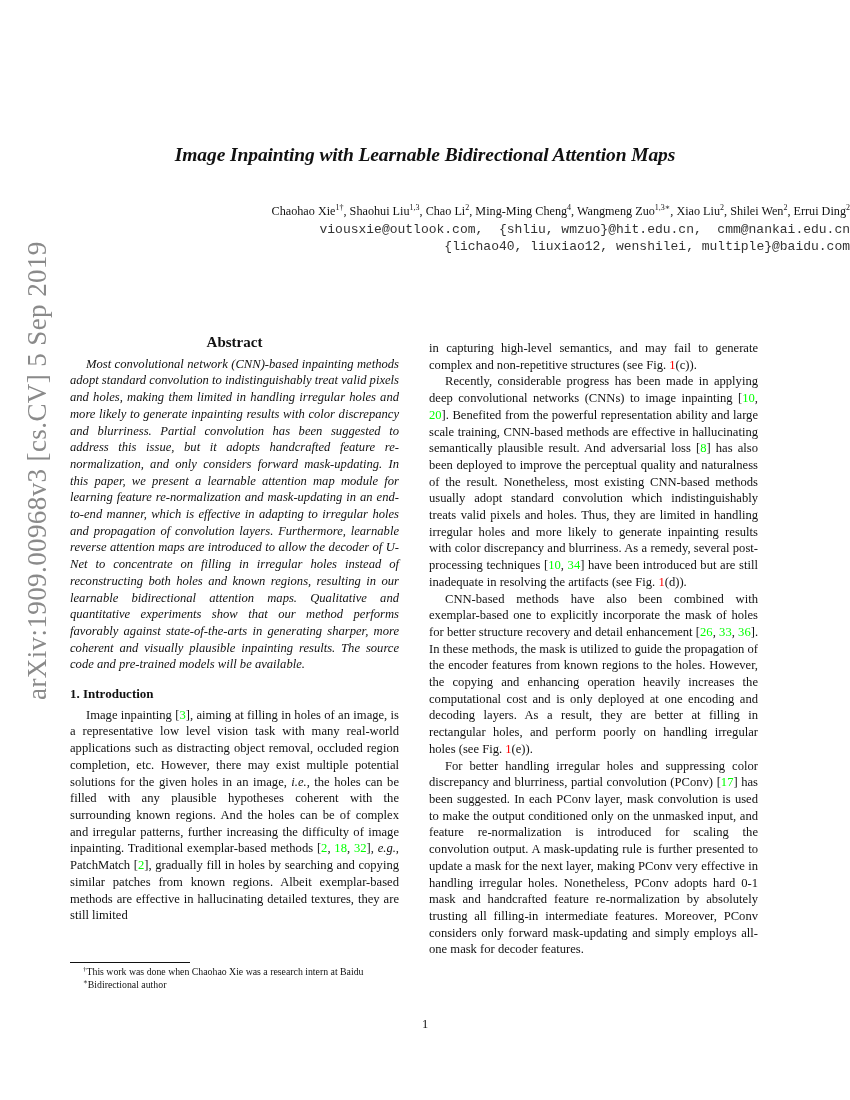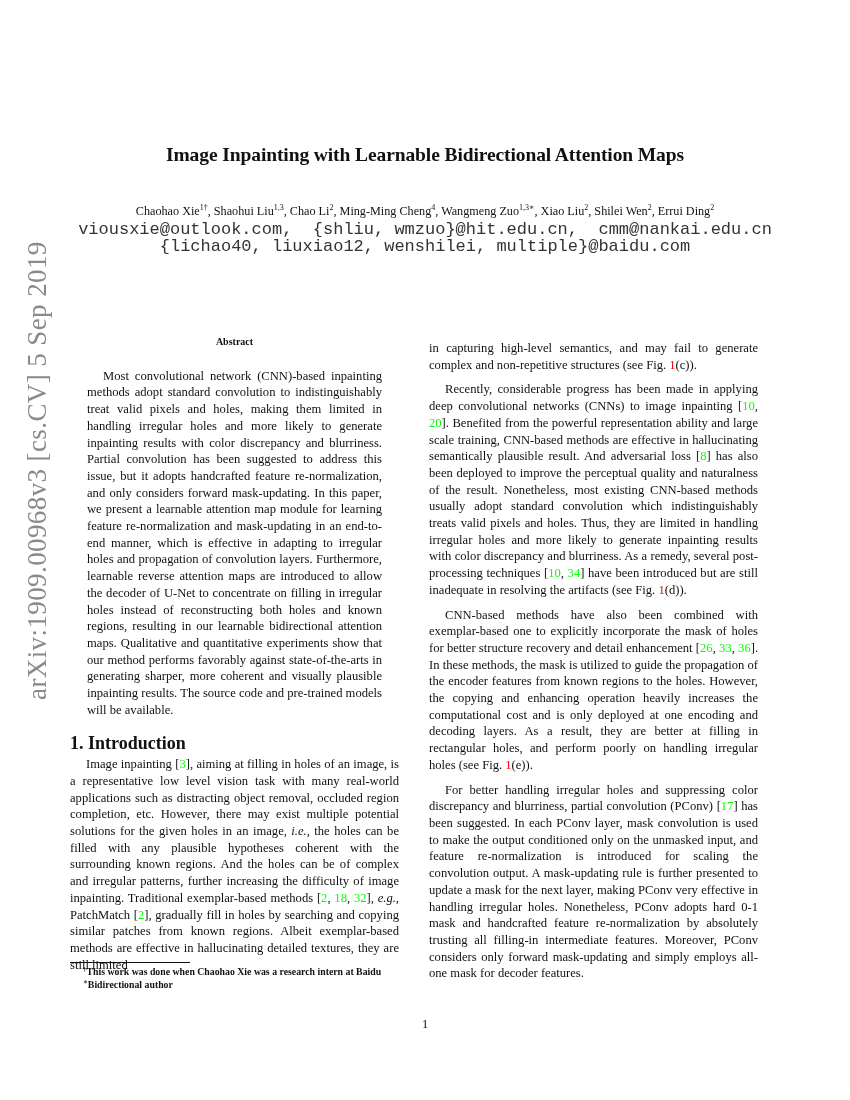--- a/index.html
+++ b/index.html
@@ -2,47 +2,47 @@
 <html><head>
 <meta charset="utf-8">
 <style>
   html, body { margin: 0; padding: 0; background: #ffffff; }
   body {
     width: 850px; height: 1100px; position: relative; overflow: hidden;
     font-family: "Liberation Serif", "DejaVu Serif", serif; color: #111;
   }
   .title {
     position: absolute; top: 144px; left: 0; width: 850px; text-align: center;
-    font-weight: bold; font-size: 19.5px; letter-spacing: -0.1px;
+    font-weight: bold; font-size: 19.5px; letter-spacing: -0.1px; font-style: italic;
   }
   .authors {
-    position: absolute; top: 203px; left: 0; width: 850px; text-align: center;
+    position: absolute; top: 203px; left: 0; width: 850px; text-align: right;
     font-size: 12.2px; line-height: 17px;
   }
   .authors sup { font-size: 8px; vertical-align: 5px; line-height: 0; }
-  .mono { font-family: "Liberation Mono", "DejaVu Sans Mono", monospace; font-size: 17px; color: #333; }
+  .mono { font-family: "Liberation Mono", "DejaVu Sans Mono", monospace; font-size: 13px; color: #333; }
   .sidebar-stamp {
     position: absolute; left: 22px; top: 700px;
     transform-origin: 0 0; transform: rotate(-90deg);
     white-space: nowrap; font-size: 27px; color: #8a8a8a; letter-spacing: 0.4px;
     width: 420px;
   }
   .col { position: absolute; width: 329px; font-size: 12.6px; line-height: 16.7px; text-align: justify; hyphens: manual; }
   .col-left { left: 70px; top: 334px; }
   .col-right { left: 429px; top: 340px; }
-  .abstract-heading { text-align: center; font-weight: bold; font-size: 10px; margin: 0 0 5px 0; }
-  .abstract { margin: 17px; text-indent: 16px; }
-  .section-heading { font-weight: bold; font-size: 18px; margin: 13px 0 4px 0; }
+  .abstract-heading { text-align: center; font-weight: bold; font-size: 15px; margin: 0 0 5px 0; }
+  .abstract { font-style: italic; margin: 0; text-indent: 16px; }
+  .section-heading { font-weight: bold; font-size: 13px; margin: 13px 0 4px 0; }
   p { margin: 0; }
   p.indent { text-indent: 16px; }
-  p.gap { margin-top: 8px; }
+  p.gap { margin-top: 0; }
   .cite { color: #00ff00; }
   .figref { color: #ff0000; }
   .footnote-rule { position: absolute; left: 70px; top: 962px; width: 120px; border-top: 1px solid #111; }
-  .footnotes { position: absolute; left: 70px; top: 965px; width: 340px; font-size: 9.8px; line-height: 13px; font-weight: bold; }
+  .footnotes { position: absolute; left: 70px; top: 965px; width: 340px; font-size: 9.8px; line-height: 13px; }
   .footnotes .fn { padding-left: 13px; }
   .footnotes sup { font-size: 7px; vertical-align: 4px; line-height: 0; }
   .page-number { position: absolute; top: 1017px; left: 0; width: 850px; text-align: center; font-size: 12.5px; }
   em { }
 </style>
 </head>
 <body>
 
 <div class="sidebar-stamp">arXiv:1909.00968v3  [cs.CV]  5 Sep 2019</div>
 

